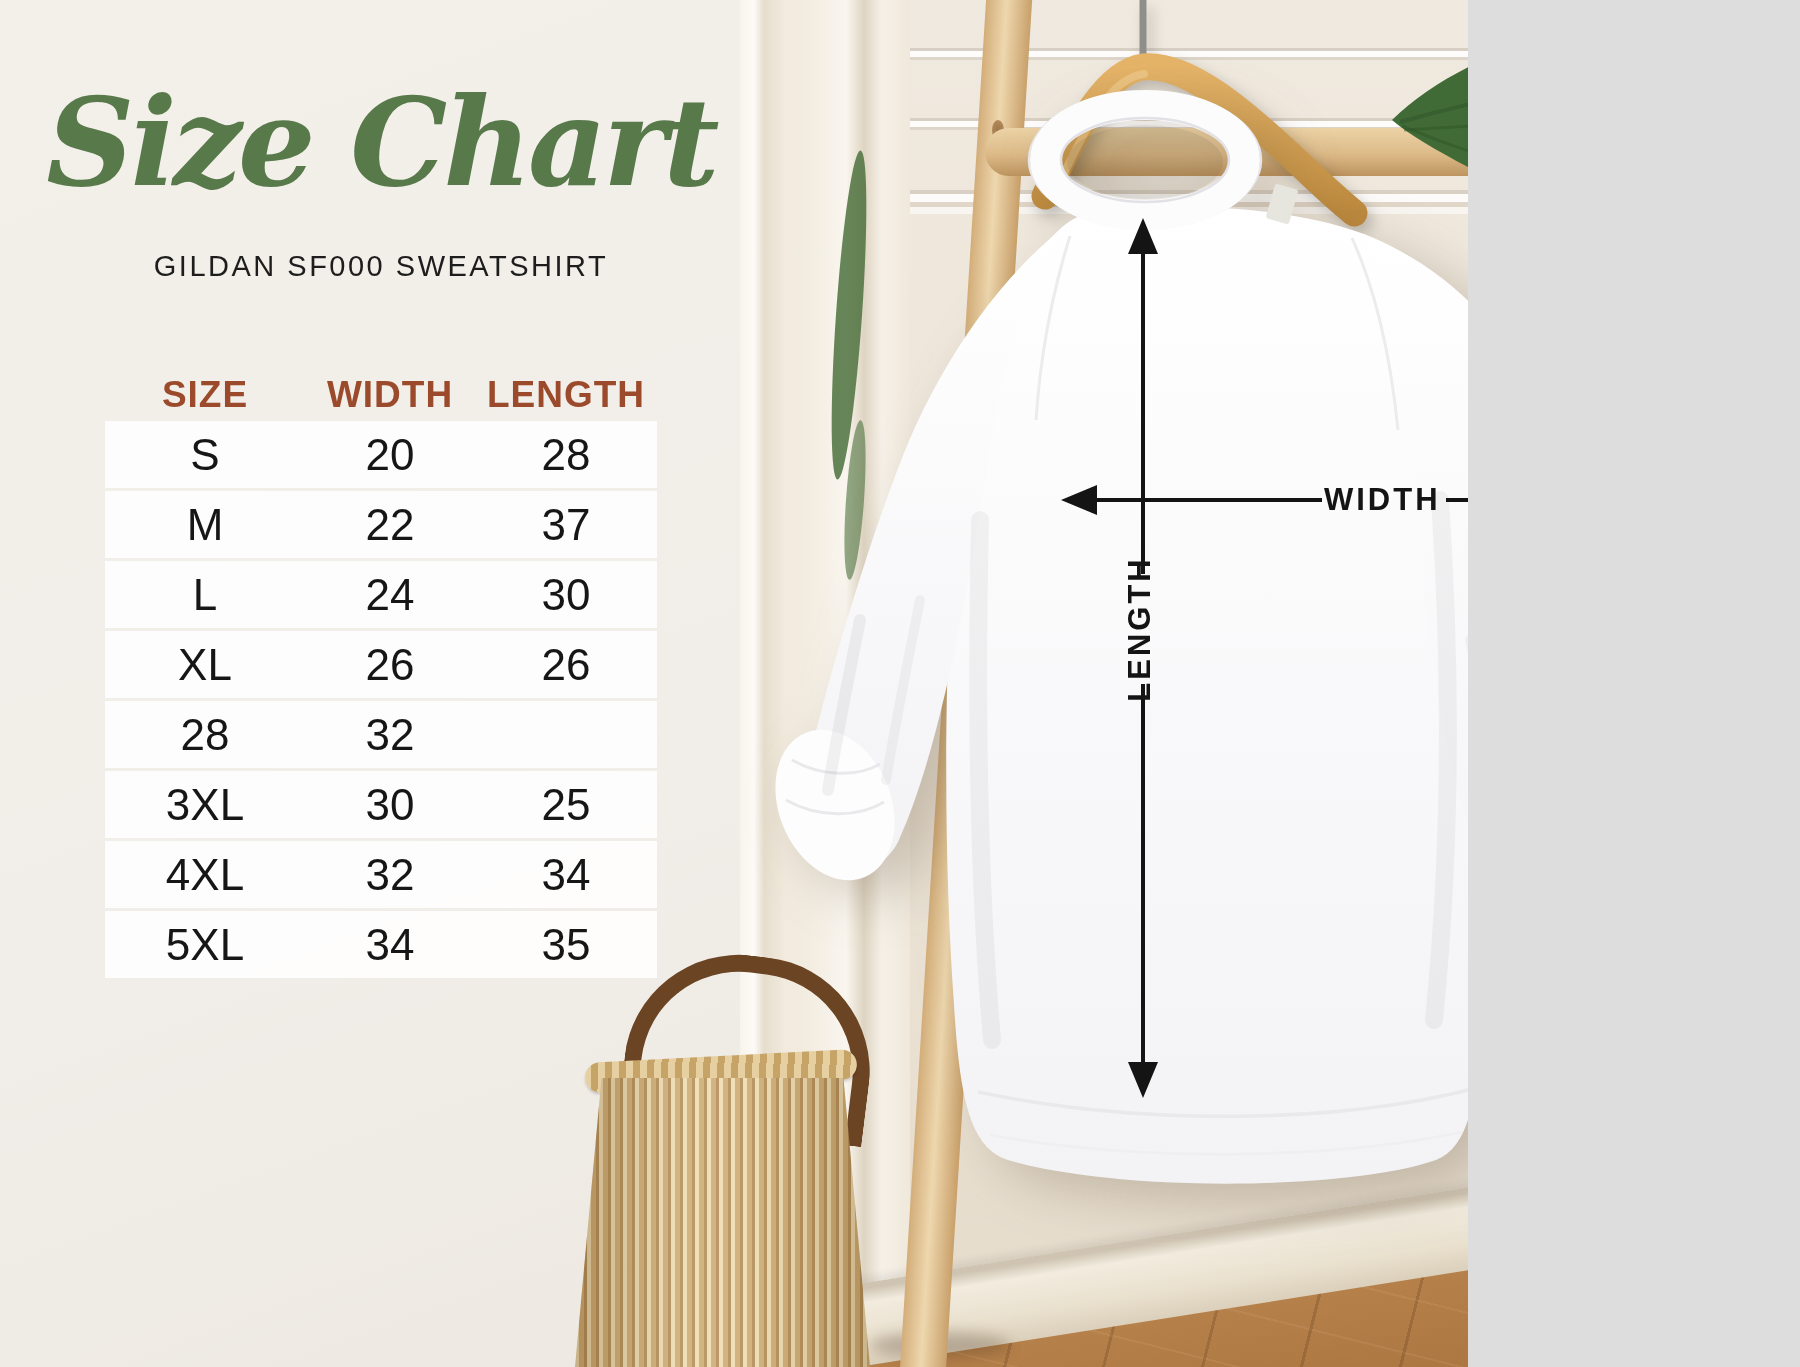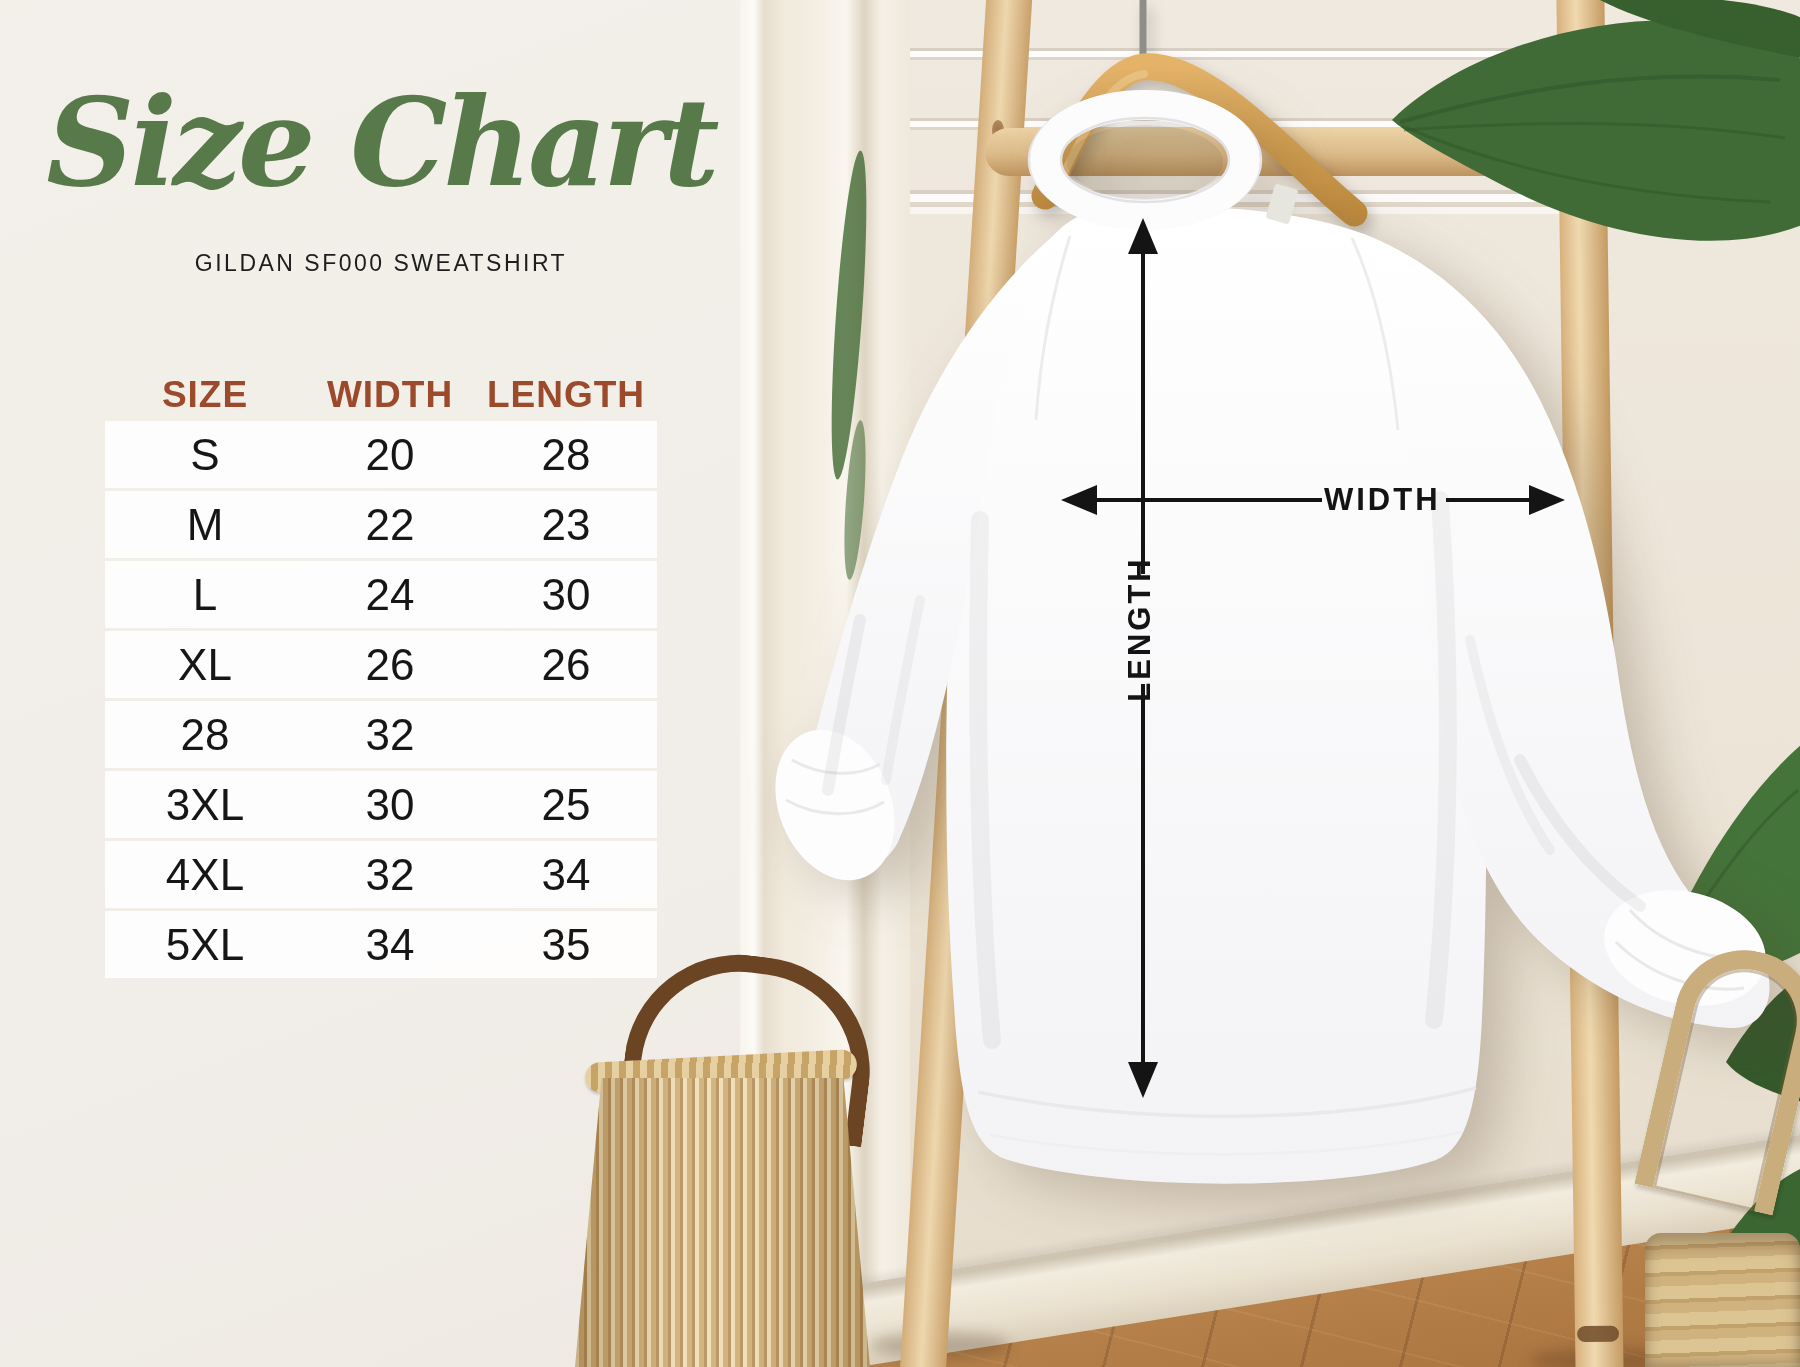--- a/index.html
+++ b/index.html
@@ -1,24 +1,24 @@
 <!DOCTYPE html>
 <html style="--green: #587a4b; --rust: #9c4a2c; --arrow: #141414;"><head>
 <meta charset="utf-8">
 <style>
   html,body{margin:0;padding:0;background:#ddd;}
-  .canvas{position:relative;width:1800px;height:1367px;overflow:hidden;
+  .canvas{position:relative;width:1468px;height:1367px;overflow:hidden;
     background:linear-gradient(160deg,#f3efe9 0%,#f1ede8 55%,#ece7df 100%);
     font-family:"Liberation Sans", sans-serif;}
   
   .brand{position:absolute;left:28px;top:36px;width:706px;text-align:center;z-index:3;}
   .title{height:212px;display:flex;align-items:center;justify-content:center;
     font-family:"DejaVu Serif", serif;font-style:italic;font-weight:bold;
     font-size:122px;letter-spacing:-4px;color:var(--green,#587a4b);}
-  .subtitle{margin-top:2px;font-size:23px;letter-spacing:2.5px;color:#1d1d1d;font-weight:400;}
+  .subtitle{margin-top:2px;font-size:29px;letter-spacing:2.5px;color:#1d1d1d;font-weight:400;}
   .size-table{position:absolute;left:105px;top:372px;width:552px;z-index:3;}
   .thead{display:flex;height:46px;align-items:center;}
   .th{font-size:37px;font-weight:700;letter-spacing:1px;color:var(--rust,#9c4a2c);text-align:center;}
   .tr{display:flex;height:67px;margin-top:3px;background:rgba(255,255,255,0.88);align-items:center;}
   .td{font-size:44px;color:#161616;text-align:center;}
   .th:nth-child(1),.td:nth-child(1){width:200px;}
   .th:nth-child(2),.td:nth-child(2){width:170px;}
   .th:nth-child(3),.td:nth-child(3){width:182px;}
   .note{position:absolute;left:80px;top:1006px;width:600px;text-align:center;z-index:3;
     font-size:26px;font-weight:700;letter-spacing:3px;color:var(--rust,#9c4a2c);}
@@ -118,21 +118,21 @@
       </div>
     <div class="tbody">
         <div class="tr">
           <div class="td">S</div>
           <div class="td">20</div>
           <div class="td">28</div>
         </div>
         <div class="tr">
           <div class="td">M</div>
           <div class="td">22</div>
-          <div class="td">23</div>
+          <div class="td">37</div>
         </div>
         <div class="tr">
           <div class="td">L</div>
           <div class="td">24</div>
           <div class="td">30</div>
         </div>
         <div class="tr">
           <div class="td">XL</div>
           <div class="td">26</div>
           <div class="td">26</div>

